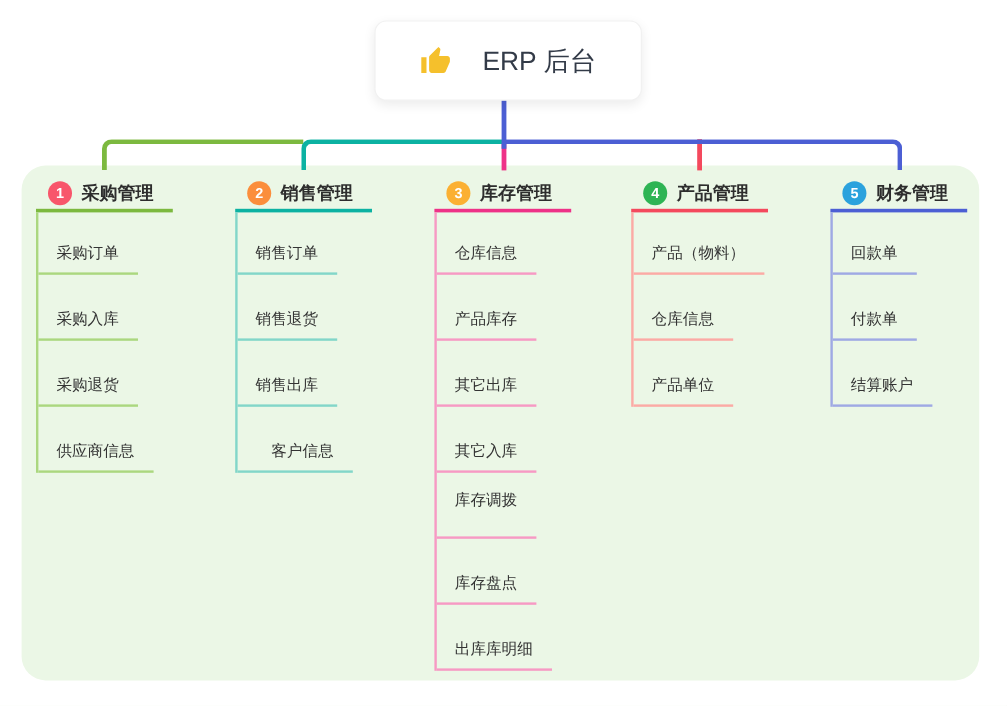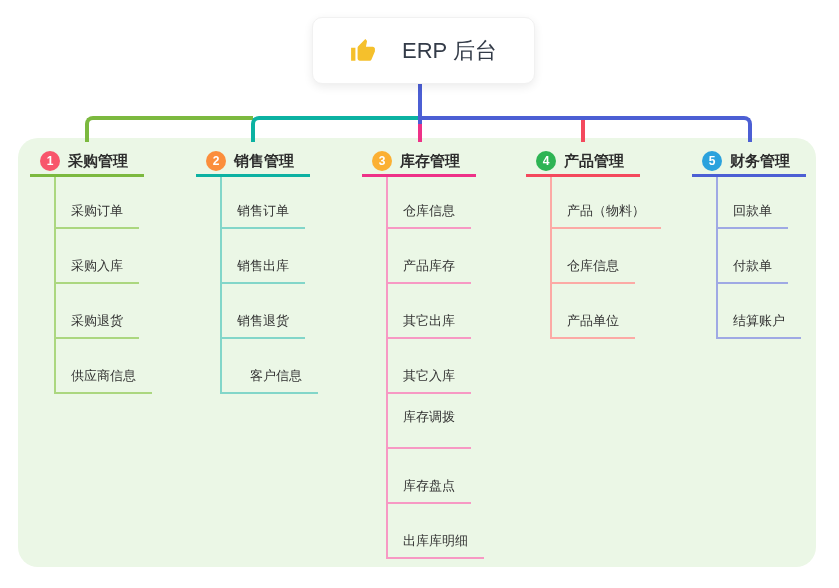--- a/index.html
+++ b/index.html
@@ -31,21 +31,21 @@
   .branch{position:absolute;top:8px;width:114px;}
   .btitle{
     box-sizing:border-box;width:114px;height:31px;padding:2px 0 0 10px;
     border-bottom:3px solid;display:flex;align-items:center;
   }
   .badge{
     flex:0 0 auto;width:20px;height:20px;border-radius:50%;
     color:#fff;font-size:12px;font-weight:700;line-height:20px;text-align:center;
   }
   .blabel{margin-left:8px;font-size:15px;font-weight:600;color:#2d2d2d;white-space:nowrap;}
-  .kids{margin-left:24px;border-left:2px solid;}
+  .kids{margin-left:0;border-left:2px solid;}
   .kid{
     box-sizing:border-box;height:55px;display:flex;align-items:flex-end;
     width:fit-content;min-width:70px;padding:0 16px 7px 15px;
     border-bottom:2px solid;white-space:nowrap;
   }
   .kid:first-child{height:52px;}
   .kid span{font-size:13px;color:#333;}
 </style>
 </head>
 <body>
@@ -76,24 +76,24 @@
       <section class="branch" style="left: 178px;">
         <div class="btitle" style="border-color: rgb(12, 178, 162);">
           <span class="badge" style="background: rgb(251, 142, 60);">2</span>
           <span class="blabel">销售管理</span>
         </div>
         <div class="kids" style="border-color: rgb(130, 214, 201);">
           <div class="kid" style="border-color: rgb(130, 214, 201);">
             <span>销售订单</span>
           </div>
           <div class="kid" style="border-color: rgb(130, 214, 201);">
-            <span>销售出库</span>
+            <span>销售退货</span>
           </div>
           <div class="kid" style="border-color: rgb(130, 214, 201);">
-            <span>销售退货</span>
+            <span>销售出库</span>
           </div>
           <div class="kid" style="border-color: rgb(130, 214, 201); padding-left: 28px;">
             <span>客户信息</span>
           </div>
         </div>
       </section>
       <section class="branch" style="left: 344px;">
         <div class="btitle" style="border-color: rgb(238, 50, 136);">
           <span class="badge" style="background: rgb(251, 176, 51);">3</span>
           <span class="blabel">库存管理</span>

